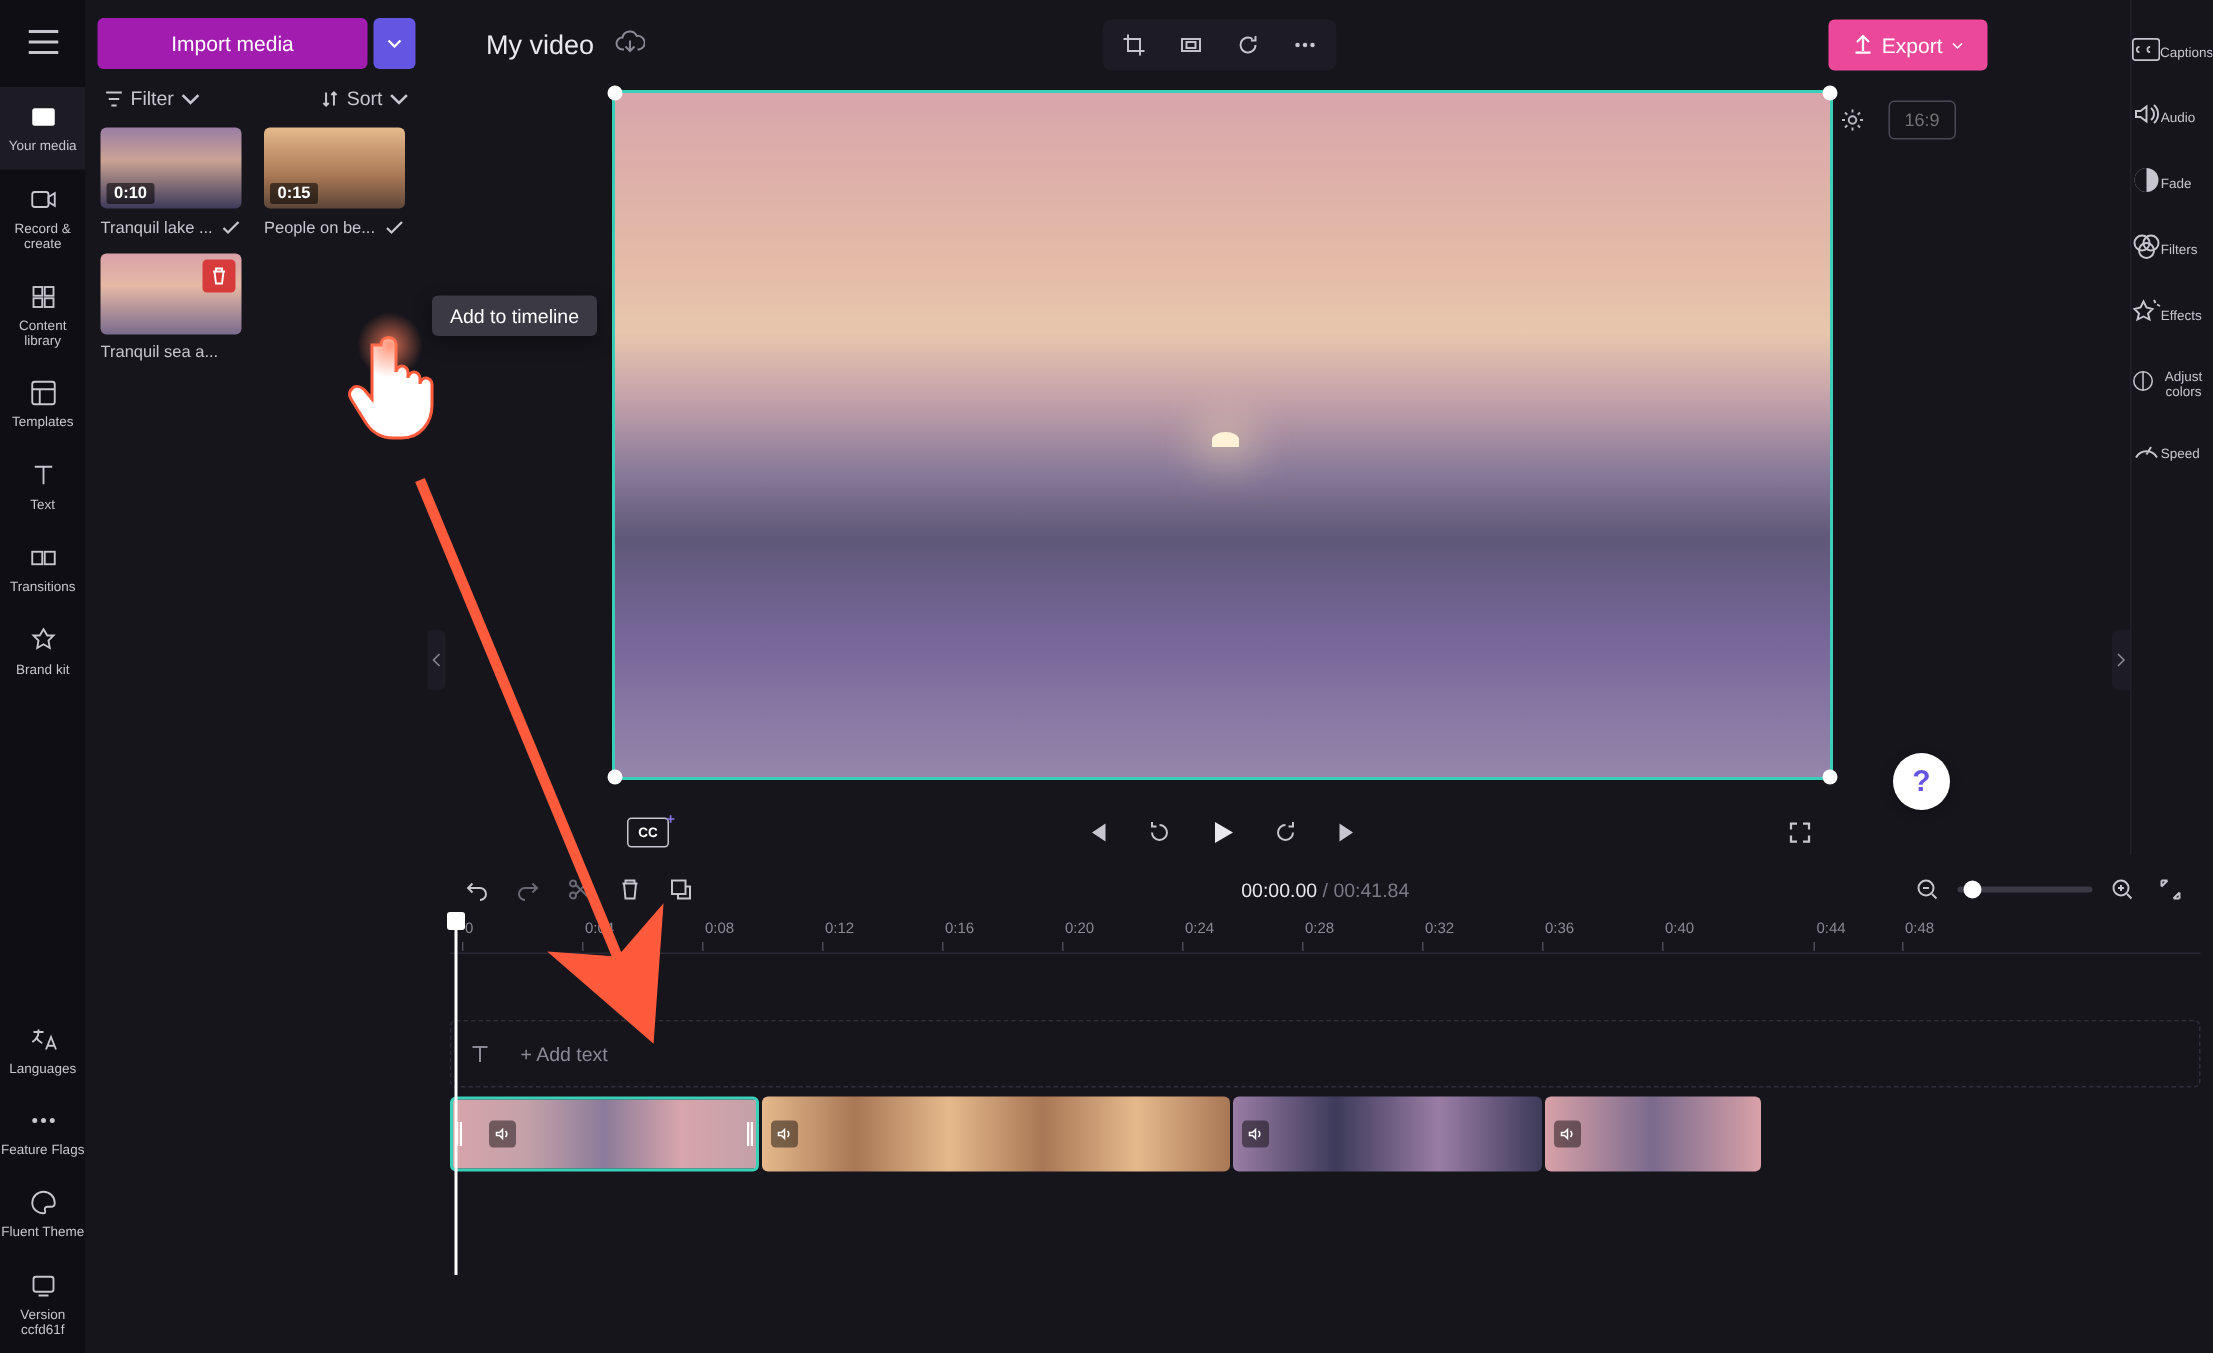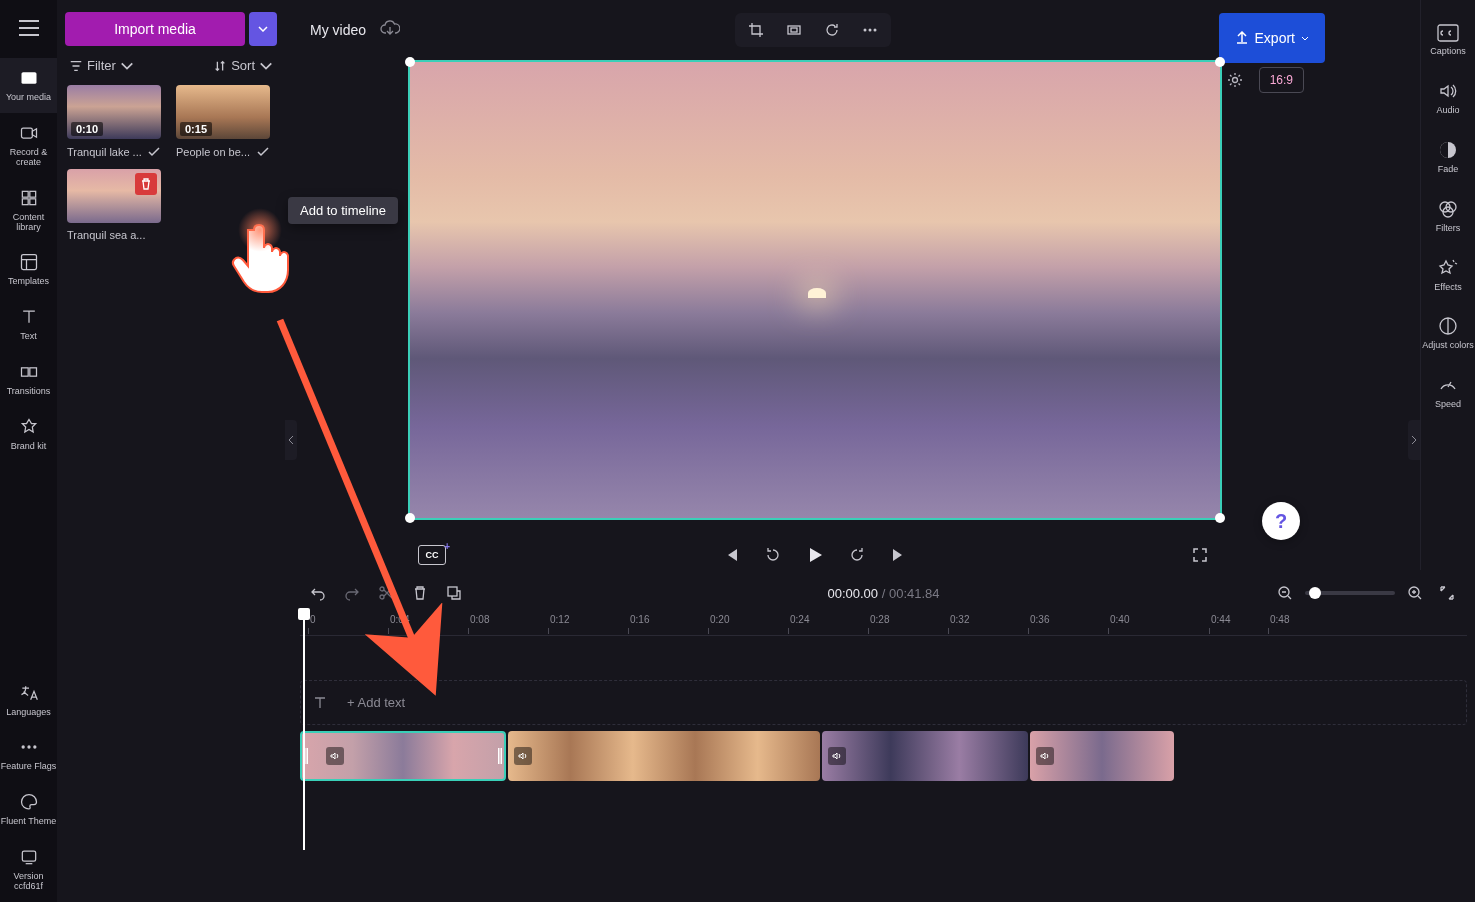--- a/index.html
+++ b/index.html
@@ -37,41 +37,41 @@
 .grad1 { background:linear-gradient(to bottom,#b77a6e 0%,#d9b095 50%,#7d6a68 100%); }
 .grad2 { background:linear-gradient(to bottom,#9a7da4 0%,#cba394 40%,#3d3a5a 100%); }
 .grad3 { background:linear-gradient(to bottom,#e6b98c 0%,#a87755 60%,#5c4638 100%); }
 .grad4 { background:linear-gradient(to bottom,#d9a1a8 0%,#e6b9a5 40%,#7a6a8d 100%); }
 
 
 .tooltip { position:absolute; background:#3a3944; padding:6px 12px; border-radius:4px; font-size:13px; color:#fff; box-shadow:0 4px 12px rgba(0,0,0,.4); }
 
 
 .top-bar { position:absolute; left:300px; top:10px; right:150px; height:40px; display:flex; align-items:center; }
-.vid-title { font-size:14px; color:#e9e8ee; margin-left:10px; }
+.vid-title { font-size:18px; color:#e9e8ee; margin-left:24px; }
 .cloud-icon { margin-left:14px; color:#8b8a94; }
 .top-center { position:absolute; left:50%; transform:translateX(-50%); display:flex; gap:4px; background:#1d1c25; padding:4px; border-radius:6px; }
 .top-center .tc-btn { width:34px; height:26px; display:flex; align-items:center; justify-content:center; cursor:pointer; border-radius:4px; }
-.export-btn { position:absolute; right:40px; background:#1d4ed8; color:#fff; border:none; border-radius:4px; height:50px; padding:0 16px; font-size:14px; cursor:pointer; display:flex; align-items:center; gap:6px; font-weight:500;}
+.export-btn { position:absolute; right:40px; background:#ec4899; color:#fff; border:none; border-radius:4px; height:34px; padding:0 16px; font-size:14px; cursor:pointer; display:flex; align-items:center; gap:6px; font-weight:500;}
 
 
 .right-rail { position:absolute; right:0; top:0; width:55px; height:570px; background:#16151c; display:flex; flex-direction:column; align-items:center; padding-top:12px; border-left:1px solid #22212b; }
-.rr-item { width:55px; display:flex; flex-direction:column; align-items:center; padding:12px 0; cursor:pointer; }
+.rr-item { width:55px; display:flex; flex-direction:row; align-items:center; padding:12px 0; cursor:pointer; }
 .rr-item .lbl { font-size:9px; color:#c7c6ce; margin-top:5px; text-align:center; line-height:1.1; }
 
 
 .preview-area { position:absolute; left:300px; top:55px; width:1040px; height:520px; }
 .preview { position:absolute; left:108px; top:5px; width:814px; height:460px; background:linear-gradient(to bottom, #d8a5ab 0%, #e4bba7 25%, #e8c6ad 35%, #c3a0a9 45%, #8b7b9a 55%, #5f5878 65%, #77679a 80%, #9686ab 100%); border:2px solid #3acfb8; }
 .preview .sun { position:absolute; left:398px; top:226px; width:18px; height:10px; background:#fff2d6; border-radius:50% 50% 0 0; box-shadow:0 0 30px 8px rgba(255,230,180,.6);}
 .handle { position:absolute; width:10px; height:10px; background:#fff; border-radius:50%; }
 .h-tl { left:-5px; top:-5px; } .h-tr { right:-5px; top:-5px; }
 .h-bl { left:-5px; bottom:-5px; } .h-br { right:-5px; bottom:-5px; }
 
 .gear { position:absolute; right:92px; top:12px; width:26px; height:26px; display:flex; align-items:center; justify-content:center; color:#b8b7c0; cursor:pointer;}
-.ratio-box { position:absolute; right:36px; top:12px; border:1px solid #4a4954; border-radius:4px; padding:5px 10px; font-size:12px; color:#f9a8d4; cursor:pointer; }
+.ratio-box { position:absolute; right:36px; top:12px; border:1px solid #4a4954; border-radius:4px; padding:5px 10px; font-size:12px; color:#737373; cursor:pointer; }
 
 .preview-controls { position:absolute; left:108px; bottom:0; width:814px; height:40px; display:flex; align-items:center; }
 .pc-left { display:flex; gap:6px; margin-left:10px; }
 .pc-center { position:absolute; left:50%; transform:translateX(-50%); display:flex; gap:18px; align-items:center; }
 .pc-right { position:absolute; right:10px; }
 .pc-btn { width:24px; height:24px; display:flex; align-items:center; justify-content:center; cursor:pointer; color:#c7c6ce; }
 .cc-badge { width:28px; height:20px; border:1.5px solid #c7c6ce; border-radius:3px; font-size:9px; display:flex; align-items:center; justify-content:center; font-weight:700; position:relative;}
 .cc-badge::after { content:'+'; position:absolute; right:-5px; top:-5px; font-size:10px; color:#8477e8; }
 
 .help-fab { position:absolute; right:40px; bottom:35px; width:38px; height:38px; background:#fff; border-radius:50%; display:flex; align-items:center; justify-content:center; color:#6455e2; font-size:20px; font-weight:700; cursor:pointer; box-shadow:0 2px 8px rgba(0,0,0,.3); }

